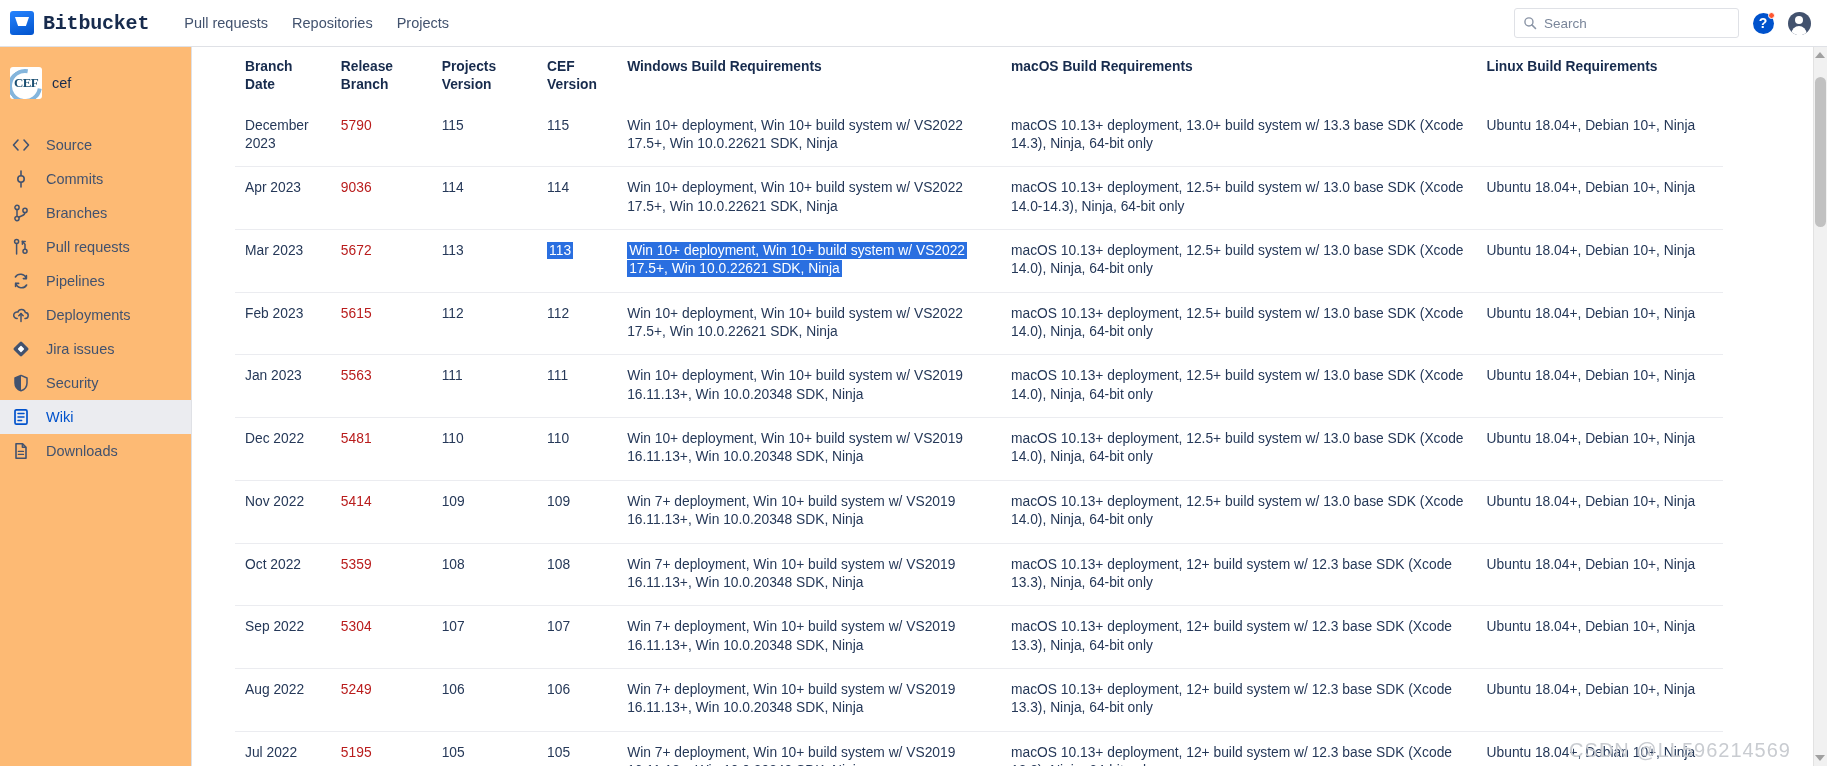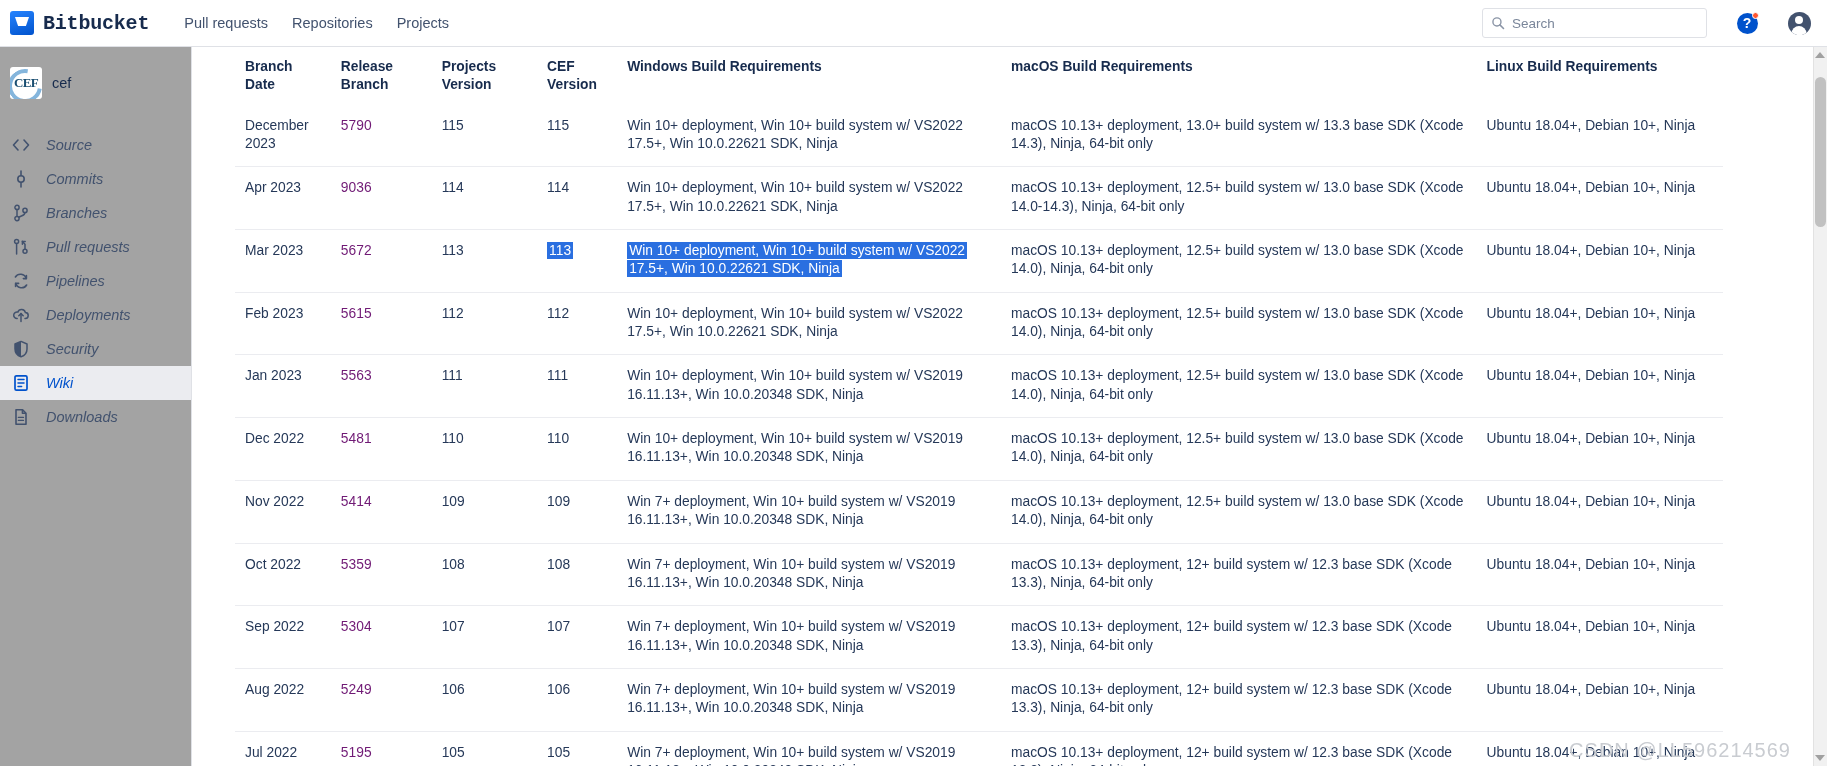--- a/index.html
+++ b/index.html
@@ -37,21 +37,21 @@
     color: #172b4d; letter-spacing: -0.2px; white-space: nowrap;
   }
   .topnav-links { display: flex; align-items: center; margin-left: 24px; gap: 2px; }
   .topnav-link {
     font-size: 14.5px; color: #42526e; padding: 6px 11px;
     border-radius: 3px; cursor: pointer; white-space: nowrap;
   }
 
   .topnav-right {
     margin-left: auto; display: flex; align-items: center;
-    gap: 28px; margin-right: 16px;
+    gap: 12px; margin-right: 16px;
   }
   .searchbox {
     width: 225px; height: 30px;
     border: 1px solid #dfe1e6; border-radius: 3px;
     background: #ffffff;
     display: flex; align-items: center; padding: 0 8px;
   }
   .searchbox .mag { flex: none; width: 14px; height: 14px; opacity: 0.72; }
   .search-input {
     border: none; outline: none; background: transparent;
@@ -87,21 +87,21 @@
   .avatar-circle::after {
     content: ""; position: absolute; left: 50%; top: 14px;
     transform: translateX(-50%);
     width: 15px; height: 11px; border-radius: 8px 8px 0 0; background: #fff;
   }
 
   
   .sidebar {
     position: absolute; top: 47px; left: 0;
     width: 192px; height: 719px;
-    background: #a3a3a3;
+    background: #fdba74;
     border-right: 1px solid #dfe1e6;
     z-index: 10;
   }
   .repo-head { display: flex; align-items: center; padding: 16px 0 0 10px; height: 56px; }
   .repo-avatar {
     width: 32px; height: 32px; flex: none;
     background: #ffffff; border-radius: 3px;
     display: flex; align-items: center; justify-content: center;
     overflow: hidden; position: relative;
   }
@@ -125,21 +125,21 @@
     display: flex; align-items: center;
     height: 34px; padding-left: 10px; cursor: pointer;
     color: #42526e; font-size: 14.5px;
   }
   .nav-item.active { background: #ebecf0; color: #0052cc; font-weight: 500; }
   .nav-ico {
     width: 22px; height: 20px; flex: none;
     display: flex; align-items: center; justify-content: center;
   }
   .nav-ico svg { display: block; }
-  .nav-label { margin-left: 14px; white-space: nowrap; font-style: italic; }
+  .nav-label { margin-left: 14px; white-space: nowrap; }
 
   
   .content {
     position: absolute; top: 47px; left: 196px;
     width: 1635px; height: 719px;
     background: #ffffff; overflow: hidden;
   }
   table.wiki {
     position: absolute; left: 39px; top: 0;
     width: 1488px;
@@ -154,21 +154,21 @@
     line-height: 1.33;
   }
   table.wiki td {
     vertical-align: top;
     padding: 12px 10px 13px 10px;
     border-bottom: 1px solid #ebecf0;
     line-height: 1.33;
     color: #253858;
   }
   table.wiki tr:first-child th { border-bottom: none; }
-  a.branch-link { color: #701a75; text-decoration: none; cursor: pointer; }
+  a.branch-link { color: #b91c1c; text-decoration: none; cursor: pointer; }
 
   .col-date { width: 78px; }
   .col-rel  { width: 88px; }
   .col-chr  { width: 92px; }
   .col-cef  { width: 65px; }
   .col-win  { width: 335px; }
   .col-mac  { width: 415px; }
   .col-lin  { width: 215px; }
   .sel-inline {
     background: #2a6fe0; color: #ffffff;
@@ -313,20 +313,29 @@
         <span class="nav-ico">
           <svg width="18" height="18" viewBox="0 0 18 18">
             <path d="M5.2 12.6 A3.3 3.3 0 1 1 5.8 6.1 A4 4 0 0 1 13.4 6.6 A3 3 0 0 1 13.0 12.6" fill="none" stroke="#42526e" stroke-width="1.5" stroke-linecap="round"></path>
             <line x1="9" y1="7.6" x2="9" y2="15.4" stroke="#42526e" stroke-width="1.5" stroke-linecap="round"></line>
             <polyline points="6.8,9.8 9,7.6 11.2,9.8" fill="none" stroke="#42526e" stroke-width="1.5" stroke-linecap="round" stroke-linejoin="round"></polyline>
           </svg>
         </span>
         <span class="nav-label">Deployments</span>
       </div>
 
+      <div class="nav-item">
+        <span class="nav-ico">
+          <svg width="18" height="18" viewBox="0 0 18 18">
+            <rect x="3.3" y="3.3" width="11.4" height="11.4" rx="1.4" transform="rotate(45 9 9)" fill="#42526e"></rect>
+            <rect x="6.6" y="6.6" width="4.8" height="4.8" rx="0.7" transform="rotate(45 9 9)" fill="#ffffff"></rect>
+          </svg>
+        </span>
+        <span class="nav-label">Jira issues</span>
+      </div>
 
       <div class="nav-item">
         <span class="nav-ico">
           <svg width="16" height="18" viewBox="0 0 16 18">
             <path d="M8 1.4 L14 4 V9 C14 13 11 15.8 8 16.8 C5 15.8 2 13 2 9 V4 Z" fill="none" stroke="#42526e" stroke-width="1.5" stroke-linejoin="round"></path>
             <path d="M8 1.4 L8 16.8 C5 15.8 2 13 2 9 V4 Z" fill="#42526e"></path>
           </svg>
         </span>
         <span class="nav-label">Security</span>
       </div>

